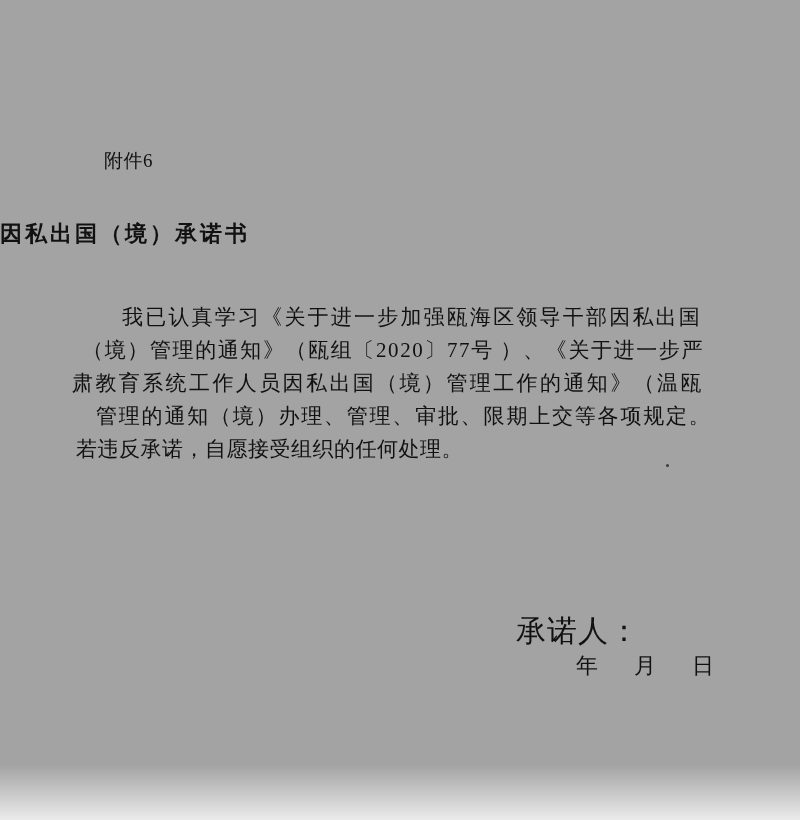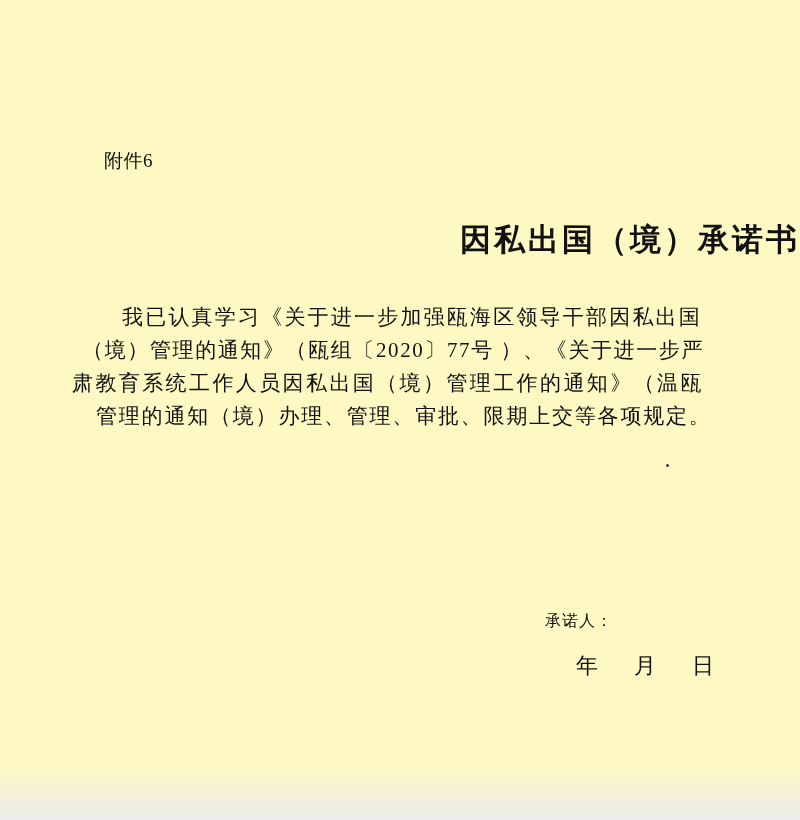--- a/index.html
+++ b/index.html
@@ -4,40 +4,40 @@
 <style>
   html, body {
     margin: 0;
     padding: 0;
     background: #ffffff;
   }
   #page {
     position: relative;
     width: 800px;
     height: 820px;
-    background: #fef9c3;
+    background: #a3a3a3;
     overflow: hidden;
     font-family: "Liberation Serif", "DejaVu Serif", serif;
     color: #111111;
   }
   .attachment-label {
     position: absolute;
     left: 104px;
     top: 148px;
     font-size: 19px;
     letter-spacing: 0.5px;
     white-space: nowrap;
   }
   .doc-title {
     position: absolute;
     left: 0;
     top: 219px;
     width: 100%;
-    text-align: right;
-    font-size: 31px;
+    text-align: left;
+    font-size: 22px;
     font-weight: 600;
     letter-spacing: 3px;
     white-space: nowrap;
   }
   .body-paragraph {
     position: absolute;
     left: 72px;
     top: 301px;
     width: 632px;
     font-size: 21px;
@@ -57,23 +57,23 @@
     position: absolute;
     left: 666px;
     top: 464px;
     width: 3px;
     height: 3px;
     background: #3a3a3a;
     border-radius: 50%;
   }
   .signature-label {
     position: absolute;
-    left: 545px;
+    left: 516px;
     top: 611px;
-    font-size: 16px;
+    font-size: 30px;
     letter-spacing: 1px;
     white-space: nowrap;
   }
   .date-line {
     position: absolute;
     left: 576px;
     top: 651px;
     width: 138px;
     display: flex;
     justify-content: space-between;
@@ -96,20 +96,21 @@
 
   <div class="attachment-label">附件6</div>
 
   <div class="doc-title">因私出国（境）承诺书</div>
 
   <div class="body-paragraph">
     <div class="pline l1">我已认真学习《关于进一步加强瓯海区领导干部因私出国</div>
     <div class="pline l2">（境）管理的通知》（瓯组〔2020〕77号 ）、《关于进一步严</div>
     <div class="pline l3">肃教育系统工作人员因私出国（境）管理工作的通知》（温瓯</div>
     <div class="pline l5">管理的通知（境）办理、管理、审批、限期上交等各项规定。</div>
+    <div class="pline l6">若违反承诺，自愿接受组织的任何处理。</div>
   </div>
 
   <div class="stray-dot"></div>
 
   <div class="signature-label">承诺人：</div>
 
   <div class="date-line">
     <span>年</span>
     <span>月</span>
     <span>日</span>

